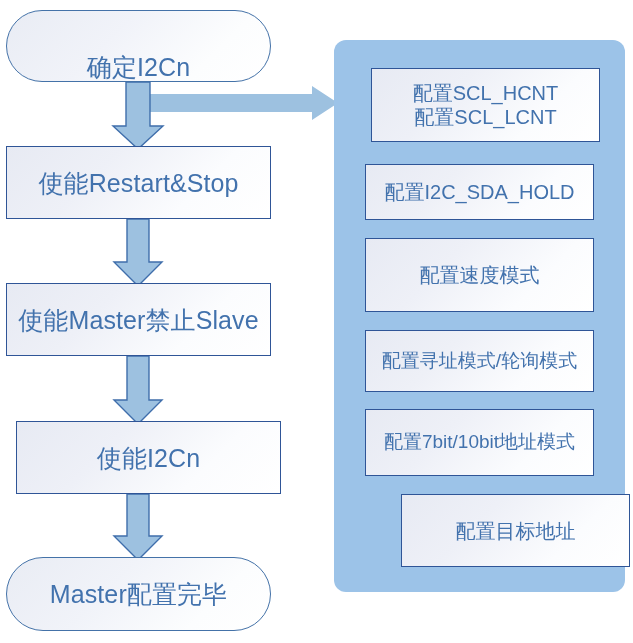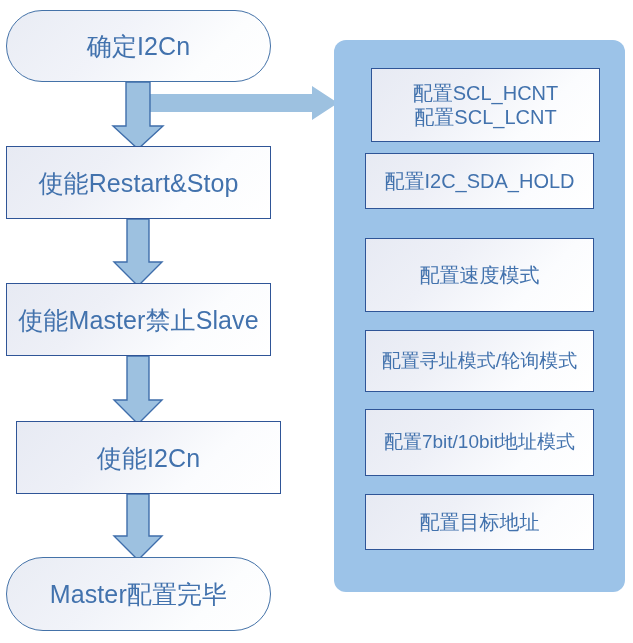--- a/index.html
+++ b/index.html
@@ -38,21 +38,21 @@
   }
 
   
   .pill {
     border-radius: 999px;
     border-color: #4472a8;
     background: linear-gradient(135deg, #e9ecf4 0%, #f1f3f9 40%, #fcfdfe 75%, #ffffff 100%);
   }
 
   
-  .l-start  { left: 6px;  top: 10px;  width: 265px; height: 72px;  font-size: 25px; }
+  .l-start  { left: 6px;  top: 10px;  width: 265px; height: 72px;  font-size: 25px; align-items: flex-end; }
   .l-box-1  { left: 6px;  top: 146px; width: 265px; height: 73px;  font-size: 25px; }
   .l-box-2  { left: 6px;  top: 283px; width: 265px; height: 73px;  font-size: 25px; }
   .l-box-3  { left: 16px;  top: 421px; width: 265px; height: 73px;  font-size: 25px; }
   .l-end    { left: 6px;  top: 557px; width: 265px; height: 74px;  font-size: 25px; }
 
   
   .panel {
     position: absolute;
     left: 334px;
     top: 40px;
@@ -71,25 +71,25 @@
     background: linear-gradient(135deg, #e7eaf3 0%, #eef0f7 35%, #fbfcfe 72%, #ffffff 100%);
     color: #4272ad;
     display: flex;
     align-items: center;
     justify-content: center;
     text-align: center;
     font-size: 20px;
     line-height: 1.2;
   }
   .p-1 { top: 68px;  height: 74px; margin-left: 6px; }
-  .p-2 { top: 153px; height: 56px; }
+  .p-2 { top: 164px; height: 56px; }
   .p-3 { top: 238px; height: 74px; }
   .p-4 { top: 330px; height: 62px; font-size: 19px; }
   .p-5 { top: 409px; height: 67px; font-size: 19px; }
-  .p-6 { top: 494px; height: 56px; }
+  .p-6 { top: 494px; height: 73px; margin-left: 36px; }
 
   
   .v-arrow {
     position: absolute;
     left: 0; top: 0;
     overflow: visible;
   }
   .arrow-fill { fill: #9dc1e0; stroke: #3f6eab; stroke-width: 1.4; }
   .h-arrow-fill { fill: #9dc1e0; }
 </style>

